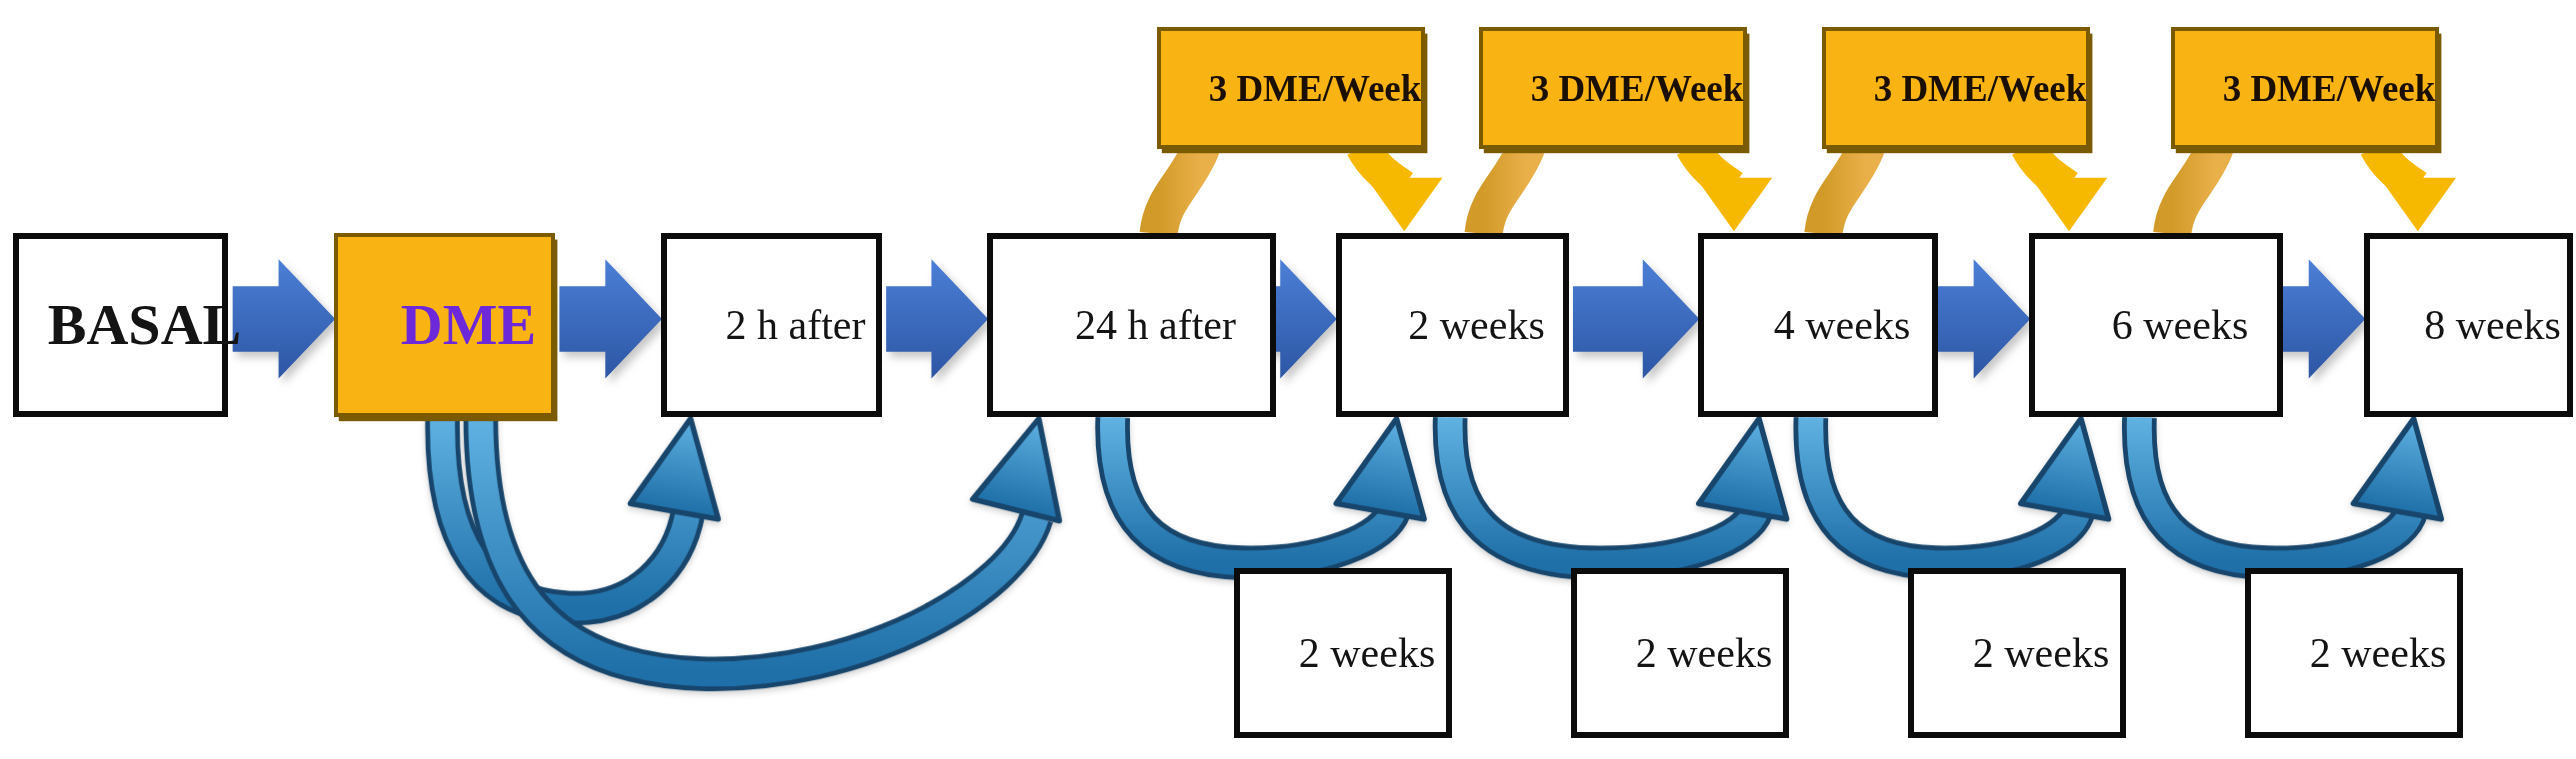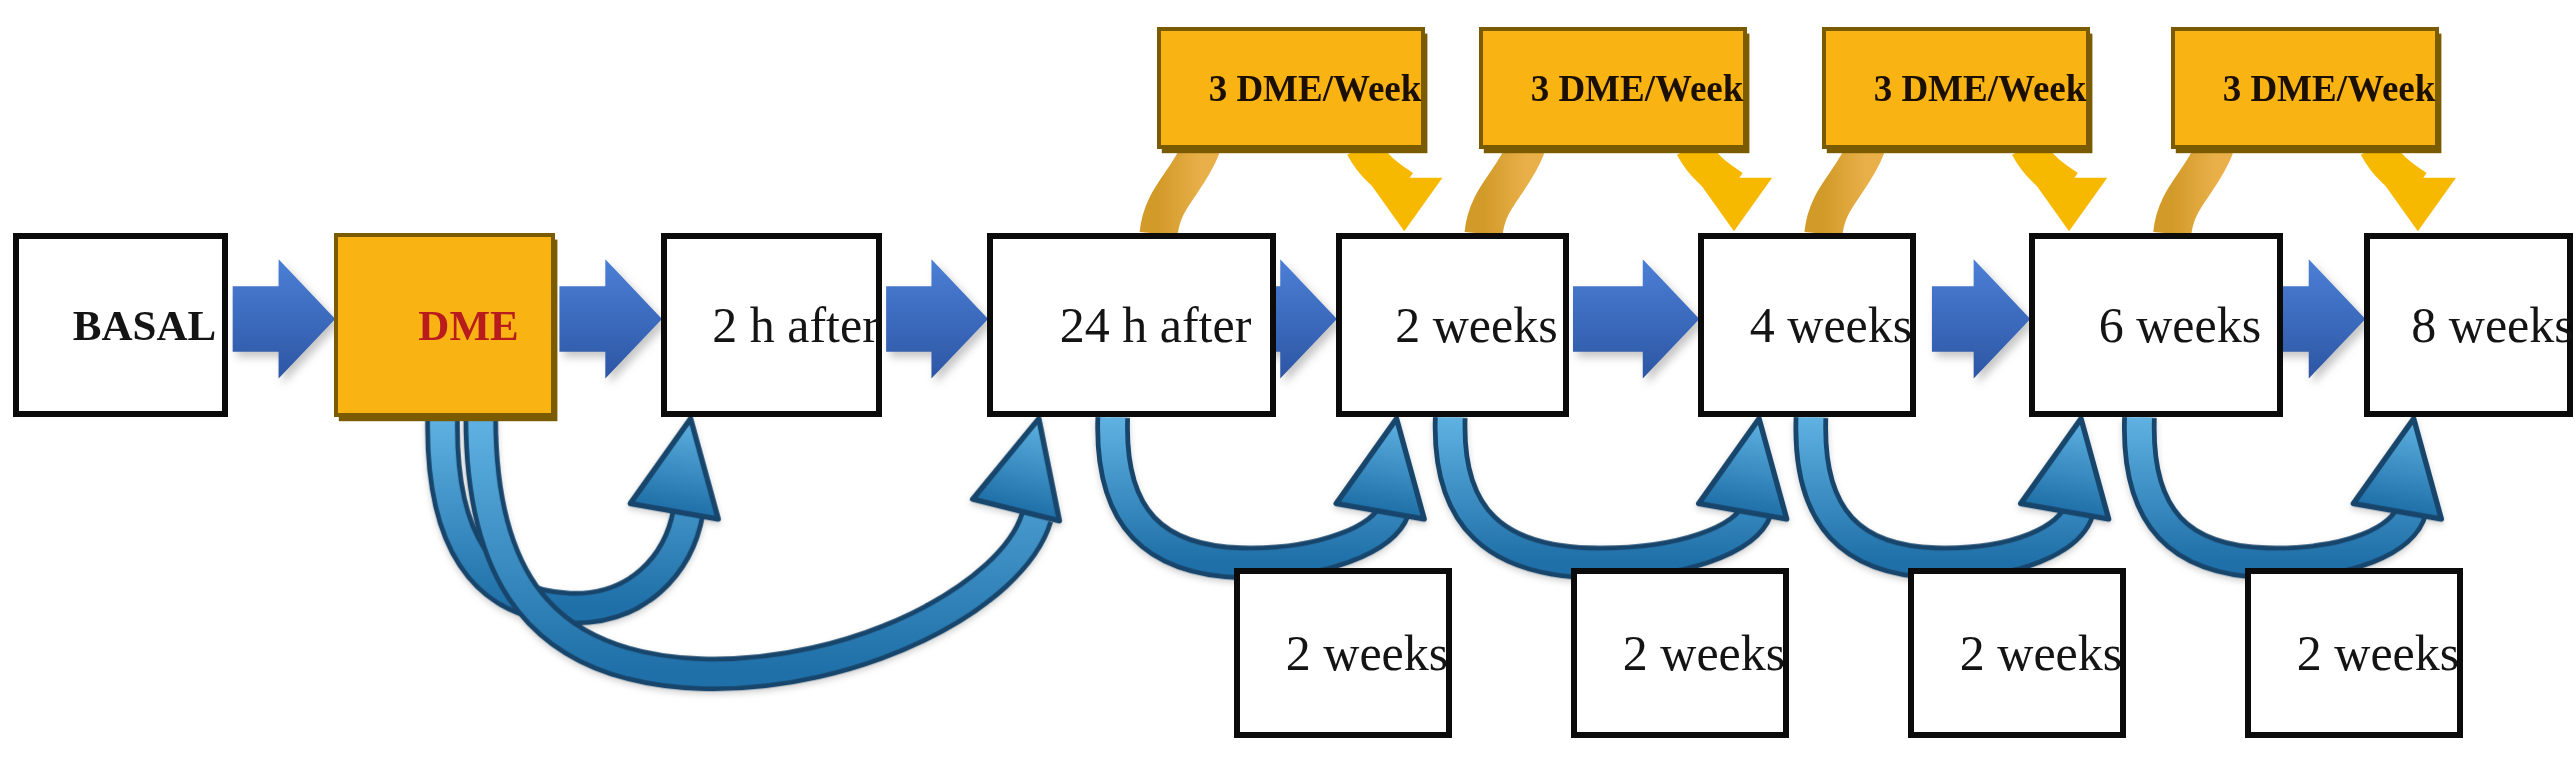--- a/index.html
+++ b/index.html
@@ -33,24 +33,24 @@
     align-items:center;
     justify-content:center;
     text-align:center;
     padding-left:48px;
   }
   .gold{
     background:var(--gold_fill);
     border:4.8px solid var(--gold_border);
     box-shadow:3.6px 5.4px 0 -1.2px var(--gold_border);
   }
-  .lbl{font-size:50px;color:var(--text);line-height:1;white-space:nowrap;}
-  .bold{font-weight:bold;font-size:43px;}
+  .lbl{font-size:42px;color:var(--text);line-height:1;white-space:nowrap;}
+  .bold{font-weight:bold;font-size:58px;}
   .doselbl{font-weight:bold;font-size:37px;color:#1A0F00;line-height:1;white-space:nowrap;}
-  .goldtext{color:#b91c1c;}
+  .goldtext{color:#6d28d9;}
 </style>
 </head>
 <body>
 
 <div class="canvas">
 
   <svg class="arrow-layer" viewBox="0 0 4320 1273">
     <defs>
       <linearGradient id="gBlock" x1="0" y1="0" x2="0" y2="1">
         <stop offset="0" stop-color="#4B7FD6"></stop>
@@ -143,21 +143,21 @@
   </div>
   <div class="nbox" style="left:661px;top:233px;width:221px;height:184px">
     <span class="lbl">2 h after</span>
   </div>
   <div class="nbox" style="left:987px;top:233px;width:289px;height:184px">
     <span class="lbl">24 h after</span>
   </div>
   <div class="nbox" style="left:1336px;top:233px;width:233px;height:184px">
     <span class="lbl">2 weeks</span>
   </div>
-  <div class="nbox" style="left:1698px;top:233px;width:218px;height:184px">
+  <div class="nbox" style="left:1698px;top:233px;width:240px;height:184px">
     <span class="lbl">4 weeks</span>
   </div>
   <div class="nbox" style="left:2029px;top:233px;width:254px;height:184px">
     <span class="lbl">6 weeks</span>
   </div>
   <div class="nbox" style="left:2364px;top:233px;width:209px;height:184px">
     <span class="lbl">8 weeks</span>
   </div>
 
   <div class="nbox" style="left:1234px;top:568px;width:218px;height:170px">

